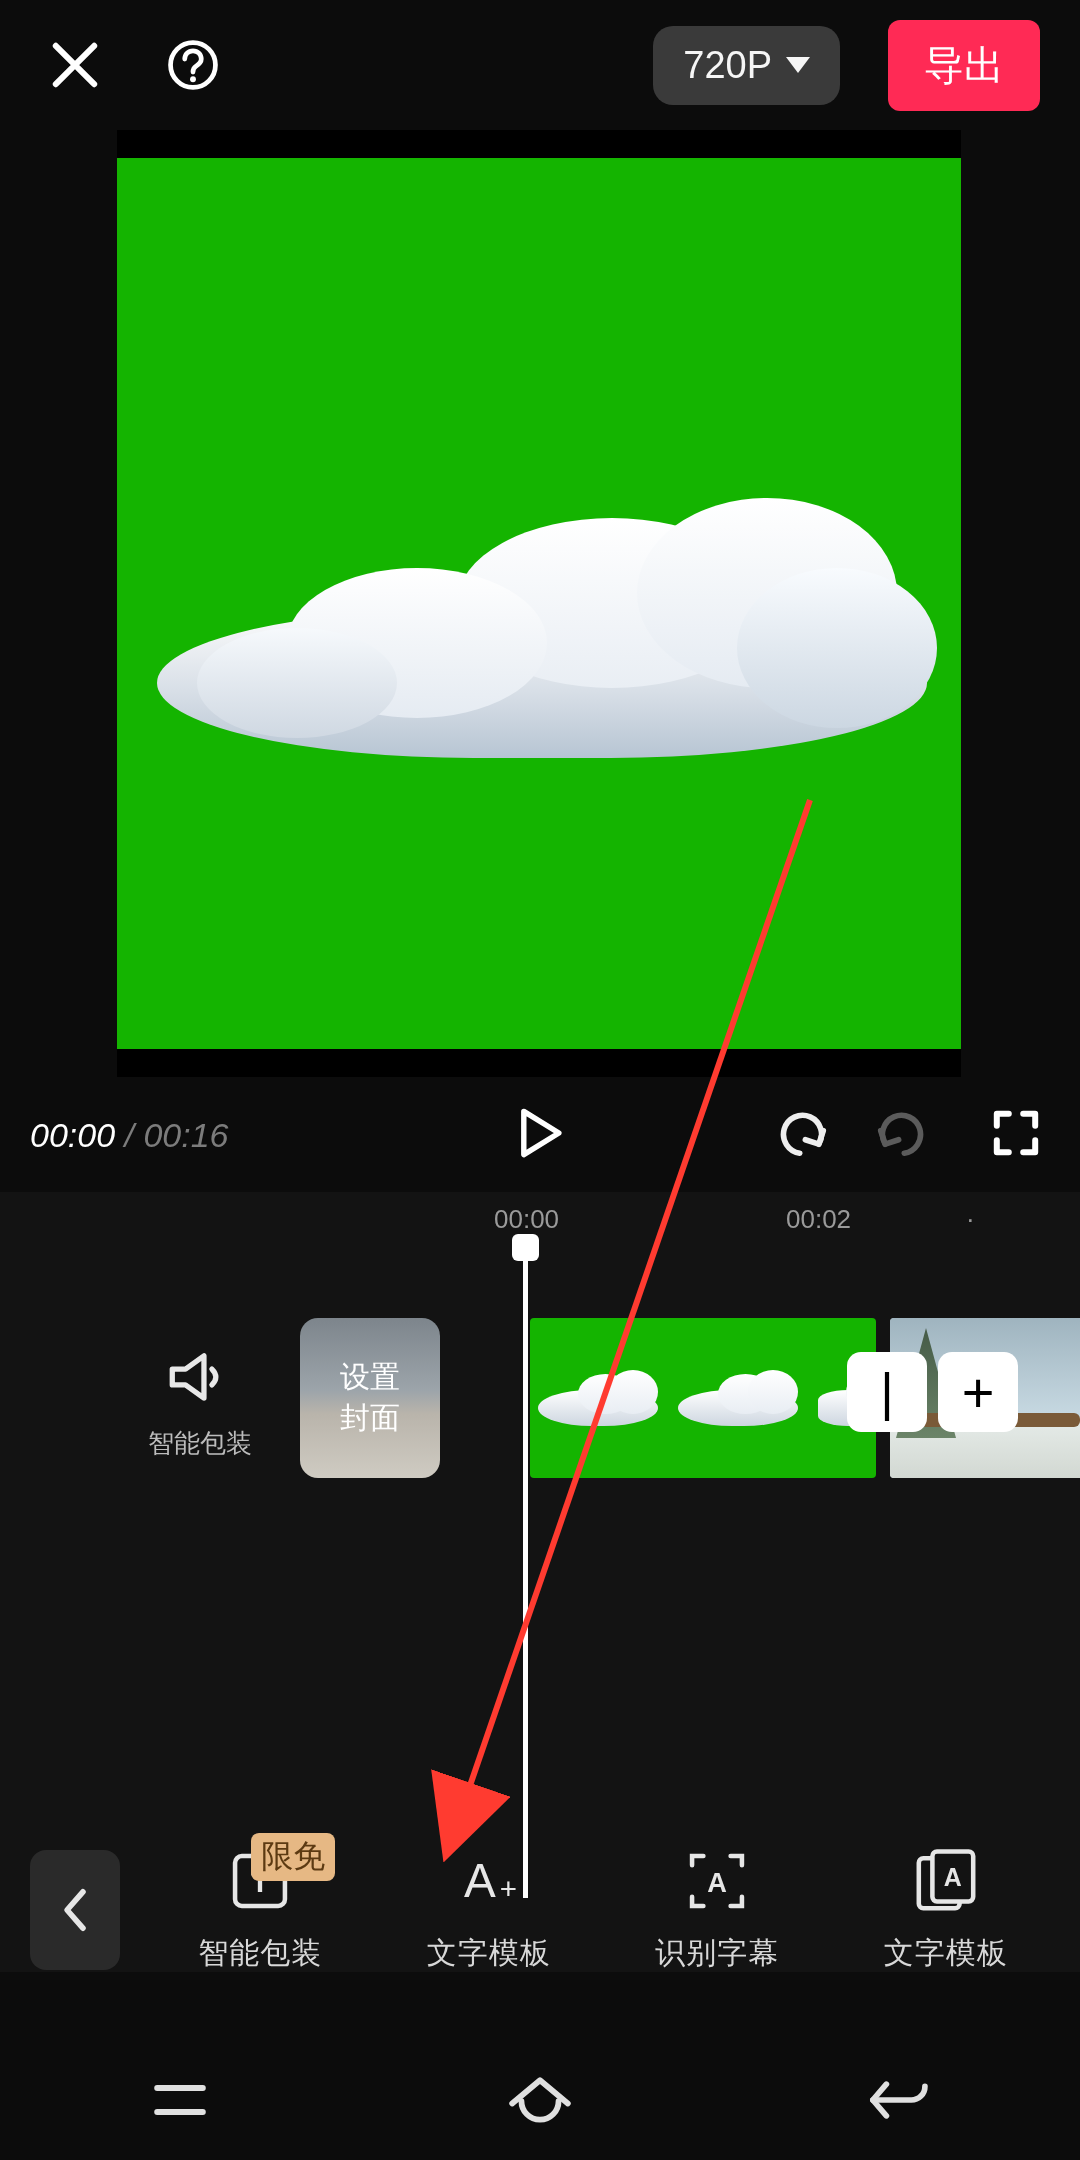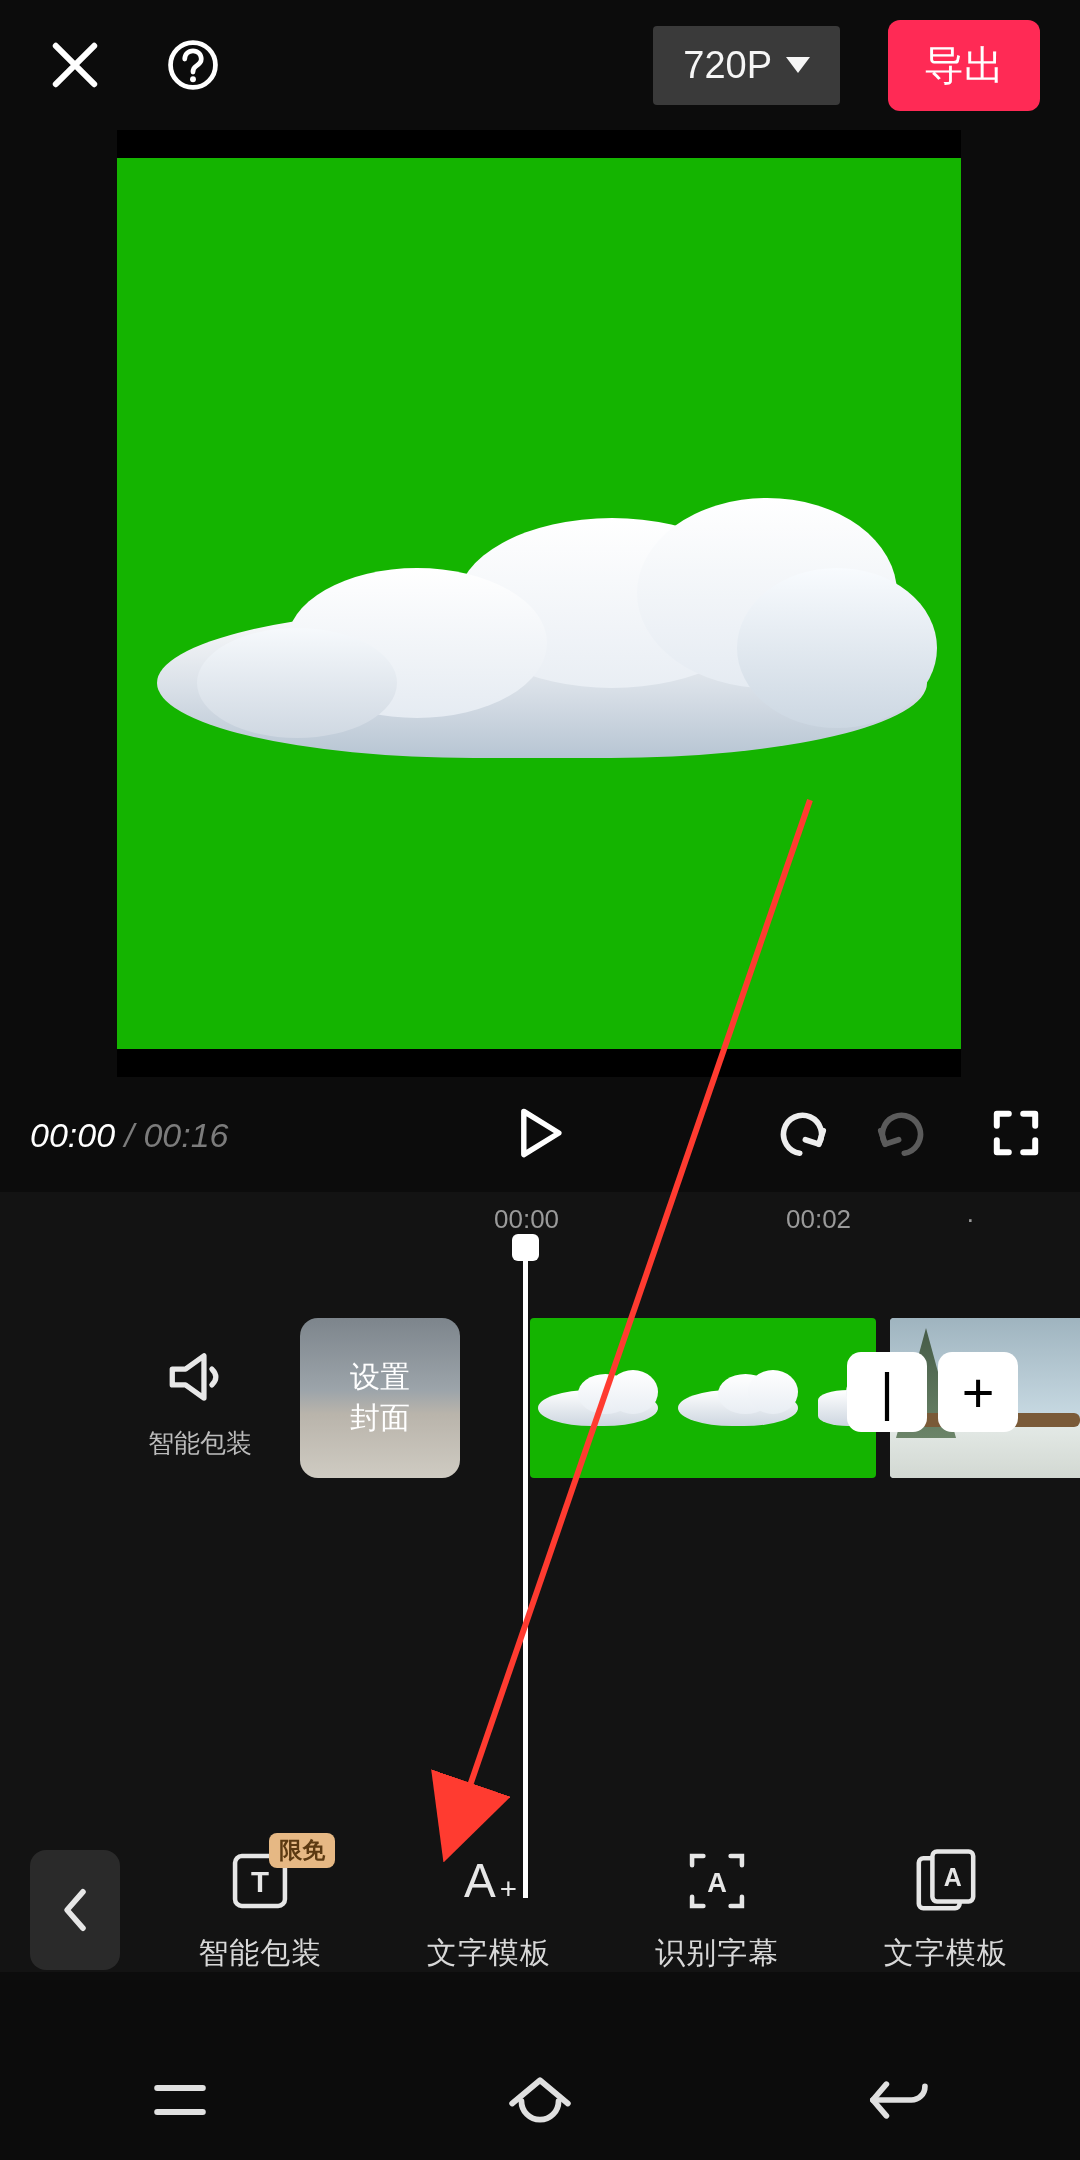--- a/index.html
+++ b/index.html
@@ -2,21 +2,21 @@
 <html><head>
 <meta charset="utf-8">
 <style>
   * { margin: 0; padding: 0; box-sizing: border-box; }
   html, body { width: 1080px; height: 2160px; background: #0c0c0c; font-family: -apple-system, "Helvetica Neue", Arial, "PingFang SC", "Microsoft YaHei", sans-serif; overflow: hidden; color: #eee; }
   .app { position: relative; width: 1080px; height: 2160px; }
   
   .topbar { position: absolute; left: 0; top: 0; right: 0; height: 130px; display: flex; align-items: center; padding: 0 40px; gap: 48px; }
   .icon-btn { width: 70px; height: 70px; display: flex; align-items: center; justify-content: center; cursor: pointer; }
   .spacer { flex: 1; }
-  .res-btn { background: #3a3a3a; border-radius: 4px; padding: 18px 30px; display: flex; align-items: center; gap: 14px; font-size: 38px; color: #f6f6f6; cursor: pointer; }
+  .res-btn { background: #3a3a3a; border-radius: 20px; padding: 18px 30px; display: flex; align-items: center; gap: 14px; font-size: 38px; color: #f6f6f6; cursor: pointer; }
   .res-btn .tri { width: 0; height: 0; border-left: 12px solid transparent; border-right: 12px solid transparent; border-top: 16px solid #f6f6f6; }
   .export-btn { background: #ff2a55; border-radius: 12px; padding: 18px 36px; font-size: 40px; color: #fff; cursor: pointer; }
   
   .preview-wrap { position: absolute; left: 117px; top: 130px; width: 844px; height: 947px; background: #000; }
   .preview-green { position: absolute; left: 0; top: 28px; width: 844px; height: 891px; background: #14b400; overflow: hidden; }
   .cloud-shape { position: absolute; }
   .cloud-layer { position: absolute; border-radius: 50%; }
   
   .transport { position: absolute; left: 0; top: 1090px; right: 0; height: 90px; display: flex; align-items: center; padding: 0 30px; }
   .timecode { font-size: 34px; color: #fff; font-style: italic; }
@@ -24,37 +24,37 @@
   .play { position: absolute; left: 50%; transform: translateX(-50%); cursor: pointer; }
   .undo { position: absolute; right: 250px; cursor: pointer; }
   .redo { position: absolute; right: 150px; cursor: pointer; opacity: .35; }
   .full { position: absolute; right: 40px; cursor: pointer; }
   
   .timeline { position: absolute; left: 0; top: 1192px; right: 0; height: 780px; background: #131313; overflow:hidden;}
   .time-labels { position: absolute; top: 12px; left: 0; right: 0; height: 40px; font-size: 26px; color: #9a9a9a; }
   .tlabel { position: absolute; }
   .mute-col { position: absolute; left: 135px; top: 158px; width: 130px; text-align: center; }
   .mute-col .lbl { font-size: 26px; color: #bcbcbc; margin-top: 18px; }
-  .cover-btn { position: absolute; left: 300px; top: 126px; width: 160px; height: 160px; border-radius: 18px; background: linear-gradient(#7d858c,#9ca4aa 45%,#b9b4ab 60%,#cfcbc2); display: flex; flex-direction: column; align-items: center; justify-content: center; font-size: 30px; color: #fff; cursor: pointer; }
+  .cover-btn { position: absolute; left: 300px; top: 126px; width: 140px; height: 160px; border-radius: 18px; background: linear-gradient(#7d858c,#9ca4aa 45%,#b9b4ab 60%,#cfcbc2); display: flex; flex-direction: column; align-items: center; justify-content: center; font-size: 30px; color: #fff; cursor: pointer; }
   .clip1 { position: absolute; left: 530px; top: 126px; width: 346px; height: 160px; background: #14b400; border-radius: 4px; overflow: hidden; }
   .clip2 { position: absolute; left: 890px; top: 126px; width: 300px; height: 160px; border-radius: 4px; background: linear-gradient(#a8b4bb,#cdd7de 45%,#d9e3e8); overflow:hidden;}
   .mini-cloud { position:absolute; }
   .trans-btn { position: absolute; left: 847px; top: 160px; width: 80px; height: 80px; background: #fff; border-radius: 14px; display:flex; align-items:center; justify-content:center; font-size:52px; color:#000; cursor:pointer; z-index:3;}
   .add-btn { position: absolute; left: 938px; top: 160px; width: 80px; height: 80px; background: #fff; border-radius: 14px; display:flex; align-items:center; justify-content:center; font-size:56px; color:#000; cursor:pointer; z-index:3;}
   .playhead { position: absolute; left: 523px; top: 56px; width: 5px; height: 650px; background: #fff; z-index:2;}
   .playhead::before { content:""; position:absolute; left:-11px; top:-14px; width:27px; height:27px; background:#fff; border-radius:6px; }
   
   .arrow-svg { position:absolute; left:0; top:0; pointer-events:none; z-index:5;}
   
   .toolbar { position:absolute; left:0; bottom:150px; right:0; height:200px; display:flex; align-items:center; }
   .back-btn { width:90px; height:120px; margin-left:30px; margin-right:20px; background:#2a2a2a; border-radius:16px; display:flex; align-items:center; justify-content:center; cursor:pointer;}
   .tool-list { flex:1; display:flex; justify-content:space-around; padding-left: 6px; padding-right: 20px;}
   .tool { display:flex; flex-direction:column; align-items:center; gap:18px; cursor:pointer; position:relative; min-width:150px;}
   .tool .lbl { font-size:30px; color:#d8d8d8; letter-spacing:1px; white-space:nowrap;}
-  .badge { position:absolute; top:-14px; right:0; background:#e6b884; color:#5c3a12; font-size:23px; font-weight:700; padding:2px 10px; border-radius:8px; }
+  .badge { position:absolute; top:-14px; right:0; background:#e6b884; color:#5c3a12; font-size:32px; font-weight:400; padding:2px 10px; border-radius:8px; }
   .tool svg { width:68px; height:68px; }
   
   .nav { position:absolute; left:0; bottom:0; right:0; height:120px; display:flex; align-items:center; justify-content:space-around;}
   .nav-item { width:90px; height:90px; display:flex; align-items:center; justify-content:center; cursor:pointer;}
 </style>
 </head>
 <body>
 
 <div class="app">
 

